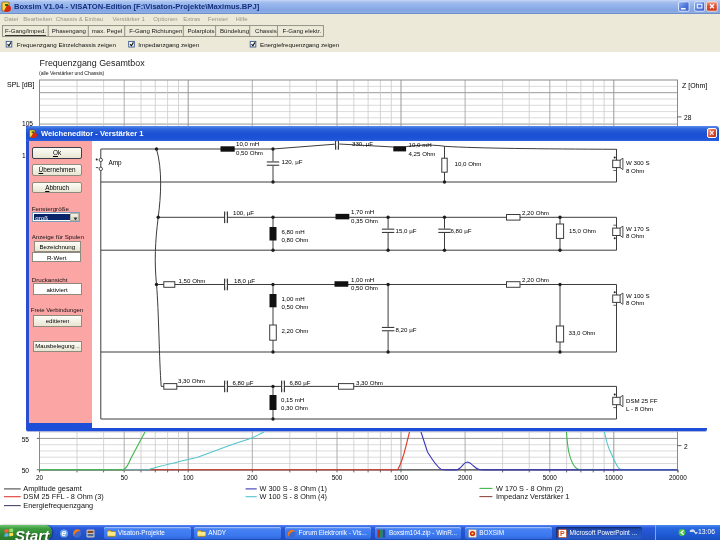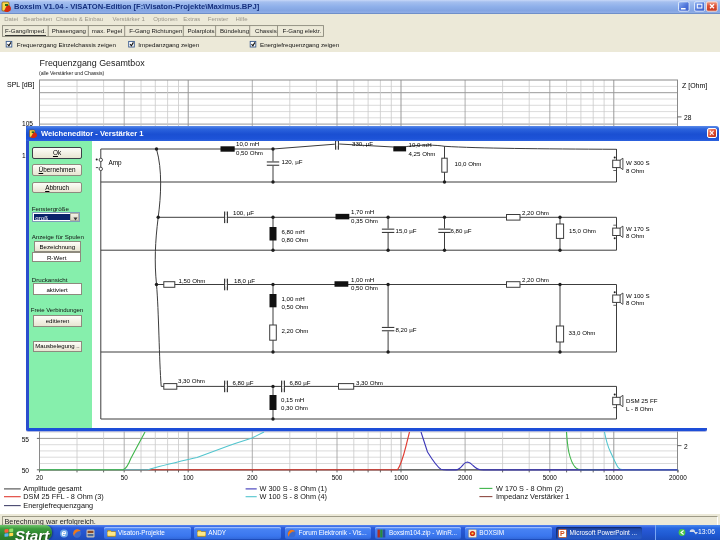--- a/index.html
+++ b/index.html
@@ -260,21 +260,21 @@
 <text x="23.3" y="7.2">Amplitude gesamt</text>
 <text x="23.3" y="15.2">DSM 25 FFL - 8 Ohm (3)</text>
 <text x="23.3" y="24.1">Energiefrequenzgang</text>
 <text x="259.6" y="7.2">W 300 S - 8 Ohm (1)</text>
 <text x="259.6" y="15.2">W 100 S - 8 Ohm (4)</text>
 <text x="496" y="7.0">W 170 S - 8 Ohm (2)</text>
 <text x="496" y="15.0">Impedanz Verstärker 1</text>
 </g>
     </svg>
 
-<div class="ab" style="left:26px;top:126.2px;width:681px;height:304.8px;background:#86efac;border-left:3px solid #2a4ecd;border-right:3px solid #2a4ecd;border-bottom:3px solid #1d4ed8;border-top:none;border-radius:0 0 2px 2px;box-shadow:0 1px 0 rgba(150,160,215,.75)">
+<div class="ab" style="left:26px;top:126.2px;width:681px;height:304.8px;background:#fca5a5;border-left:3px solid #2a4ecd;border-right:3px solid #2a4ecd;border-bottom:8px solid #1d4ed8;border-top:none;border-radius:0 0 2px 2px;box-shadow:0 1px 0 rgba(150,160,215,.75)">
   <div class="ab" style="left:-3px;top:0;width:692.6px;height:14.8px;background:linear-gradient(180deg,#5a8ae8 0%,#2b63dd 20%,#1a4fd2 55%,#1d53d8 85%,#2e63de 100%);border-radius:3px 3px 0 0">
     <svg class="ab" style="left:3.4px;top:2.6px" width="9" height="10" viewBox="0 0 10 11">
           <rect x="0.5" y="1" width="6" height="8" rx="1" fill="#f6d84c" stroke="#7a4a10" stroke-width="0.7"></rect>
           <path d="M2,9 A4,3 0 0 0 9,7 A3.5,3.5 0 0 0 5,3.6 Z" fill="#d42a10"></path>
           <path d="M3,2.6 h2.6 v1.8 h-2.6 z" fill="#2a6a20"></path>
         </svg>
     <div class="ab" style="left:15px;top:2.8px;font-size:7.6px;font-weight:bold;color:#fff">Weicheneditor - Verstärker 1</div>
     <div class="ab" style="left:680.6px;top:1.9px;width:10.4px;height:10px;border-radius:2px;border:1px solid #fff;background:linear-gradient(135deg,#f0a088,#e25238 50%,#ba2c12);color:#fff;font-size:8.5px;font-weight:bold;text-align:center;line-height:8.5px">×</div>
   </div>
   <div class="ab" style="left:62.5px;top:14.8px;width:624.1px;height:287px;background:#fff"></div>
@@ -451,23 +451,20 @@
   <div class="ab" style="left:2.7px;top:107.2px;font-size:6.2px;color:#111">Anzeige für Spulen</div>
   <div class="ab" style="left:4.7px;top:115.2px;width:47.3px;height:10.7px;background:linear-gradient(#fdfdf8,#e8e5d2);border:1px solid #8e8a7e;font-size:6.2px;text-align:center;line-height:9.4px">Bezeichnung</div>
   <div class="ab" style="left:3.3px;top:125.9px;width:48.7px;height:10px;background:#fff;border:1px solid #8e8a7e;font-size:6.2px;text-align:center;line-height:9px">R-Wert</div>
   <div class="ab" style="left:2.7px;top:149.7px;font-size:6.2px;color:#111">Druckansicht</div>
   <div class="ab" style="left:3.6px;top:156.6px;width:49px;height:12.2px;background:#fff;border:1px solid #8e8a7e;font-size:6.2px;text-align:center;line-height:11px">aktiviert</div>
   <div class="ab" style="left:1.8px;top:180.6px;font-size:6.0px;color:#111">Freie Verbindungen</div>
   <div class="ab" style="left:3.6px;top:188.7px;width:49.9px;height:11.8px;background:linear-gradient(#fdfdf8,#e8e5d2);border:1px solid #8e8a7e;font-size:6.2px;text-align:center;line-height:10.4px">editieren</div>
   <div class="ab" style="left:3.6px;top:215px;width:49.9px;height:10.9px;background:linear-gradient(#fdfdf8,#e8e5d2);border:1px solid #8e8a7e;font-size:6.0px;text-align:center;line-height:9.6px">Mausbelegung ..</div>
 </div>
 
-<div class="ab" style="left:0;top:513px;width:720px;height:13px;background:#ece9d8;border-top:1px solid #fff">
-  <div class="ab" style="left:1.5px;top:1.8px;width:716px;height:10px;border:1px solid;border-color:#9d9a87 #fff #fff #9d9a87;font-size:7.3px;color:#222;padding:0.6px 0 0 2px">Berechnung war erfolgreich.</div>
-</div>
 
 <div class="ab" style="left:0;top:525px;width:720px;height:15px;background:linear-gradient(180deg,#5585f2 0%,#2a5ada 20%,#2253cc 60%,#1d4cba 100%)"></div>
 <div class="ab" style="left:0;top:525px;width:52px;height:15px;background:linear-gradient(180deg,#6fc46f 0%,#3d9c3d 25%,#2e822e 70%,#2a7a2a 100%);border-radius:0 7px 7px 0;box-shadow:1px 0 2px rgba(0,0,0,.4)">
   <svg class="ab" style="left:4px;top:3px" width="10" height="10" viewBox="0 0 10 10">
         <g transform="skewY(-6)">
           <rect x="0.5" y="1.5" width="4" height="3.4" rx="0.8" fill="#ff5a3c"></rect>
           <rect x="5.2" y="1.5" width="4" height="3.4" rx="0.8" fill="#8ee06a"></rect>
           <rect x="0.5" y="5.6" width="4" height="3.4" rx="0.8" fill="#5ab4f0"></rect>
           <rect x="5.2" y="5.6" width="4" height="3.4" rx="0.8" fill="#ffd84c"></rect>
         </g>

